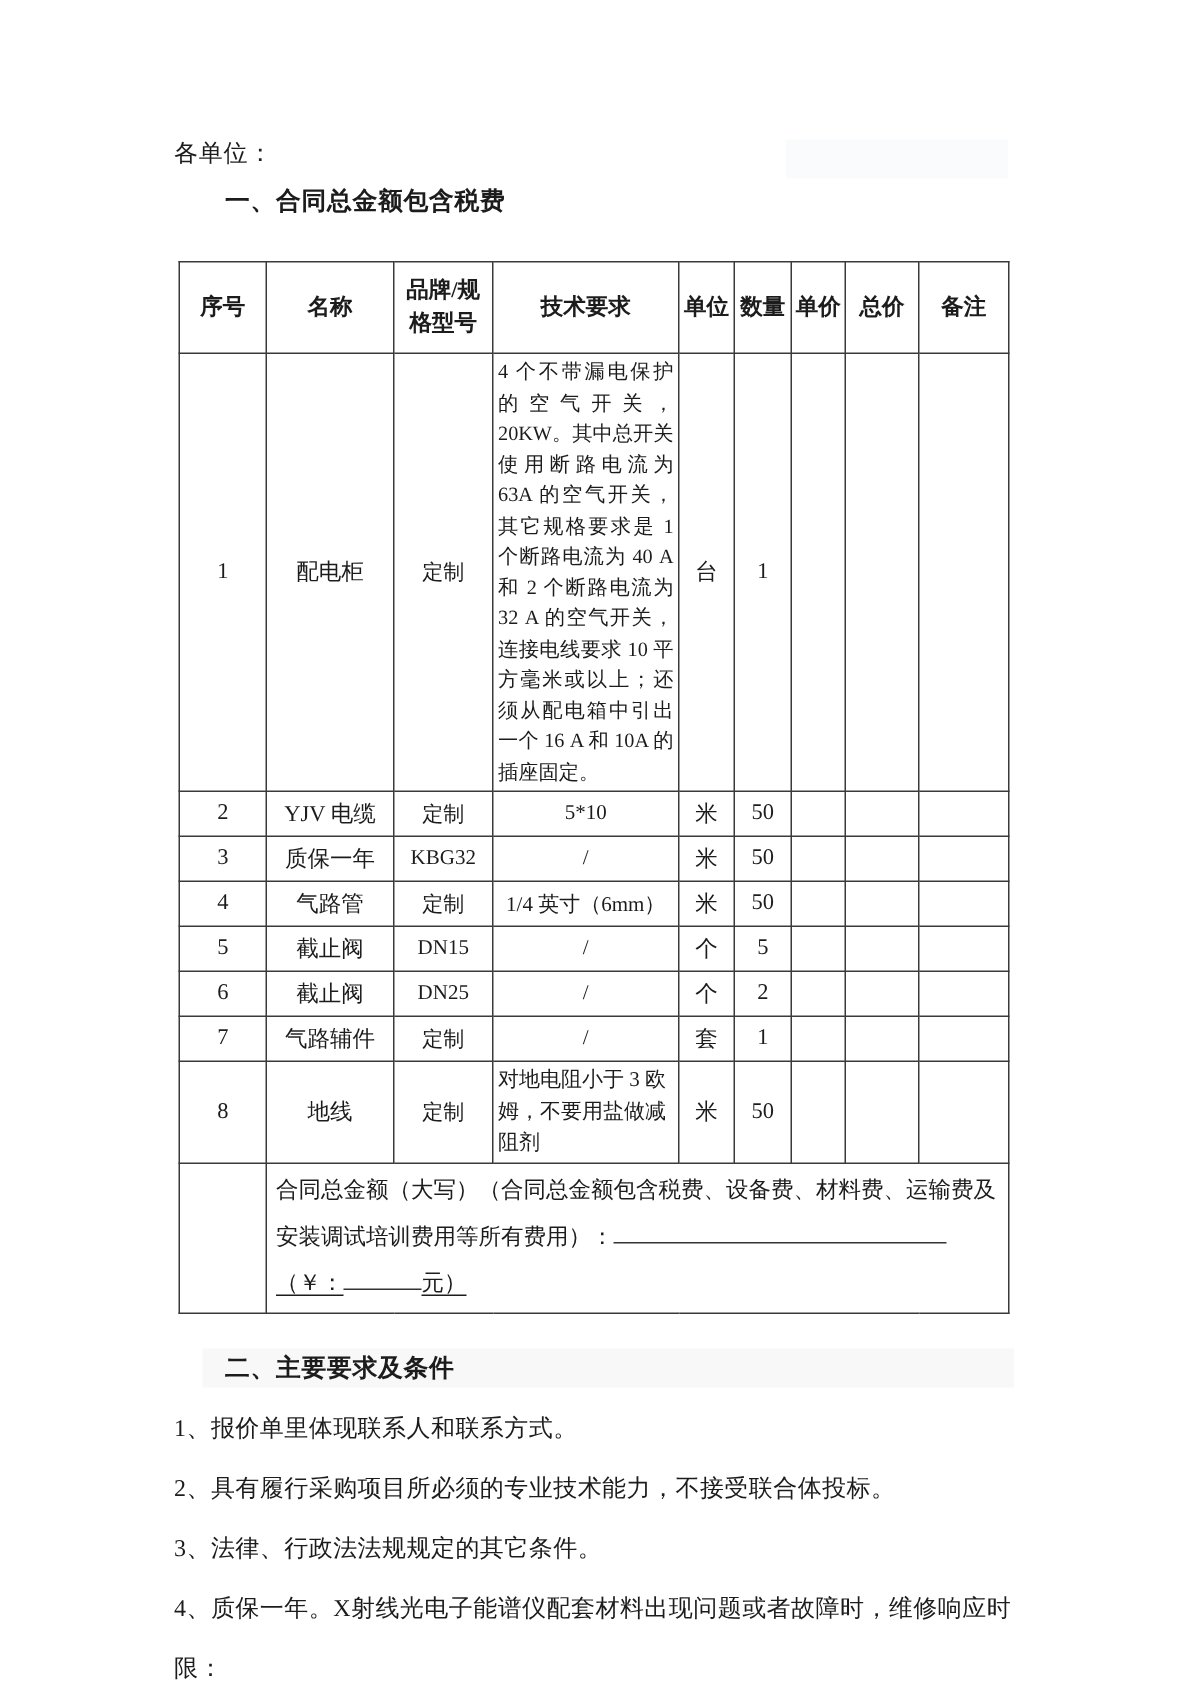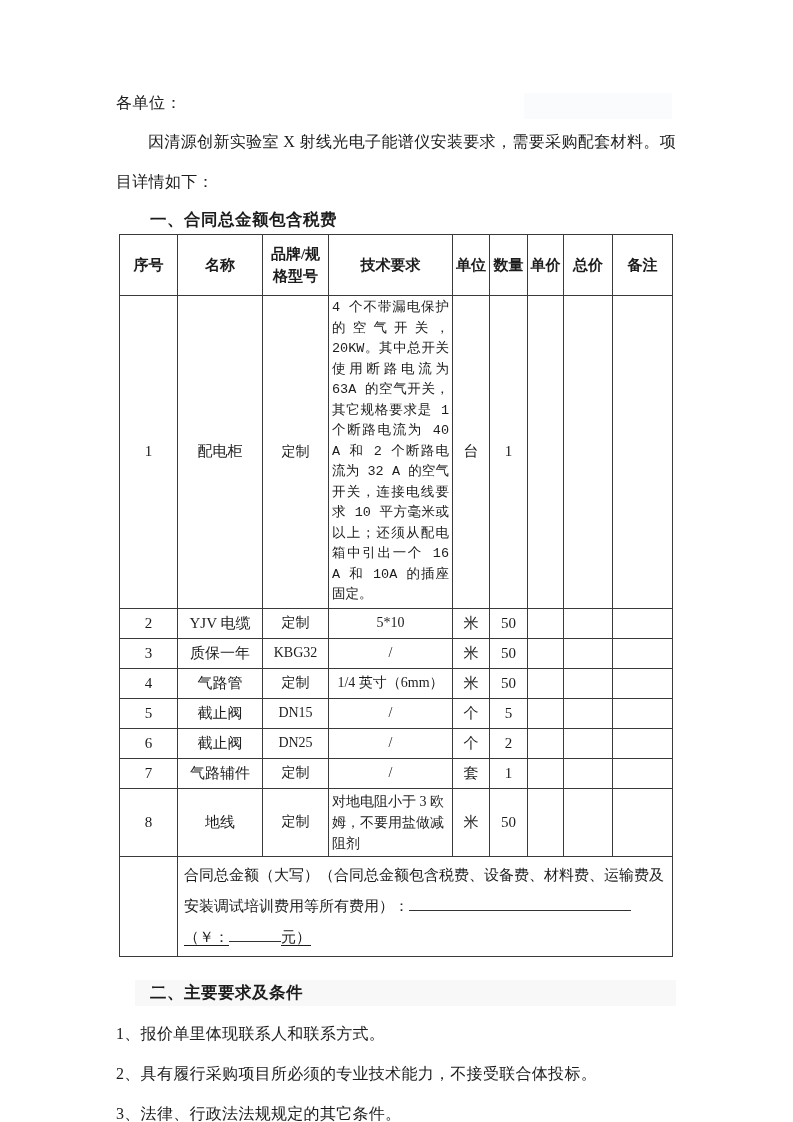--- a/index.html
+++ b/index.html
@@ -27,38 +27,38 @@
   .sec-heading{
     margin:4px 0 0 0;font-size:16.5px;font-weight:bold;line-height:28px;
     letter-spacing:.5px;
   }
   .sec1{ text-indent:34px; }
   .sec2{ display:flex;margin-left:19px;margin-top:23px; }
   .sec2 .band{ background:#f8f8f8;flex:1;padding-left:15px;line-height:26px; }
 
   table.proc{
     border-collapse:collapse;table-layout:fixed;
-    width:553px;margin-left:3px;margin-top:0;
+    width:553px;margin-left:3px;margin-top:26px;
     font-size:15px;
   }
   table.proc th, table.proc td{
     border:1px solid #3a3a3a;
     text-align:center;vertical-align:middle;
     padding:1px 2px;overflow:hidden;
     font-weight:normal;
   }
   table.proc thead th{
     font-weight:bold;height:58px;font-size:15px;line-height:22px;
   }
   table.proc tbody tr{ height:30px; }
   table.proc tbody tr:first-child{ height:auto; }
   table.proc tbody td.col-tech{ font-size:14px; }
   table.proc tbody tr:first-child td.col-tech{
     text-align:justify;font-size:13.5px;line-height:20.5px;
-    padding:2px 3px;vertical-align:top;font-family:Liberation Mono, monospace;
+    padding:2px 3px;vertical-align:top;
   }
   table.proc tbody tr:nth-child(8) td.col-tech{
     text-align:left;font-size:14px;line-height:21px;padding:2px 3px;
   }
   table.proc tbody td.col-spec{ font-size:14px; }
   tr.summary-row td.c-first{ }
   td.summary-cell{
     text-align:left !important;
     font-size:15px;line-height:31px;
     padding:3px 6px !important;
@@ -82,21 +82,20 @@
 </style>
 </head>
 <body>
 
 <div class="page">
 
   <div class="scan-artifact"></div>
 
   <p class="salutation">各单位：</p>
 
-  <p class="intro">因清源创新实验室 X 射线光电子能谱仪安装要求，需要采购配套材料。项目详情如下：</p>
 
   <h3 class="sec-heading sec1">一、合同总金额包含税费</h3>
 
   <table class="proc">
     <colgroup>
       <col style="width:58px">
         <col style="width:85px">
         <col style="width:66px">
       <col style="width:124px">
         <col style="width:37px">

